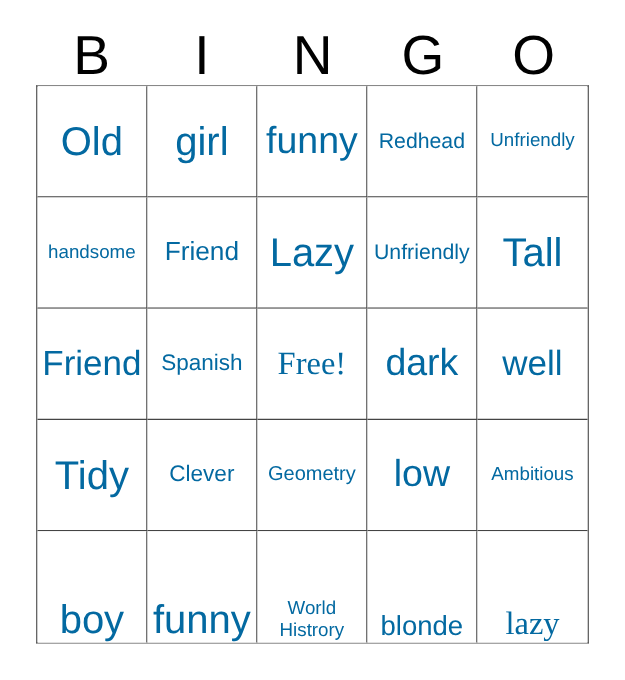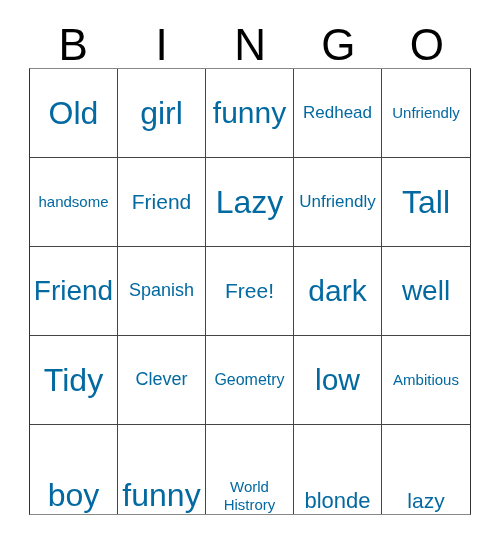--- a/index.html
+++ b/index.html
@@ -78,21 +78,21 @@
 
   .cell-text {
     display: block;
     line-height: 1.08;
     color: #0369a1;
     white-space: pre-line;
   }
 
   
   .fs-32 { font-size: 32px; }
-  .fs-31 { font-size: 21px; }
+  .fs-31 { font-size: 26px; font-family: Liberation Serif, serif; }
   .fs-30 { font-size: 30px; }
   .fs-28 { font-size: 28px; }
   .fs-25 { font-size: 18px; }
   .fs-24 { font-size: 28px; }
   .fs-22 { font-size: 22px; }
   .fs-21 { font-size: 21px; }
   .fs-19 { font-size: 15px; line-height: 1.16; }
   .fs-18 { font-size: 18px; }
   .fs-17 { font-size: 17px; }
   .fs-16 { font-size: 16px; }

